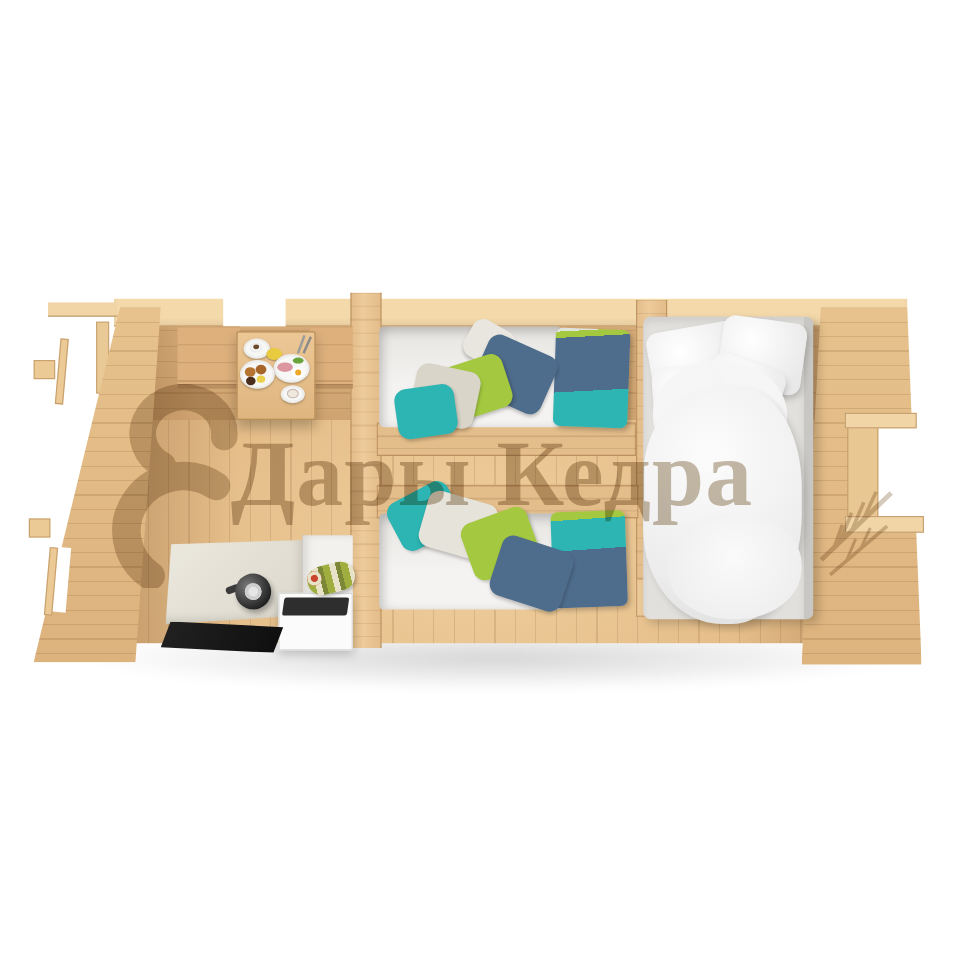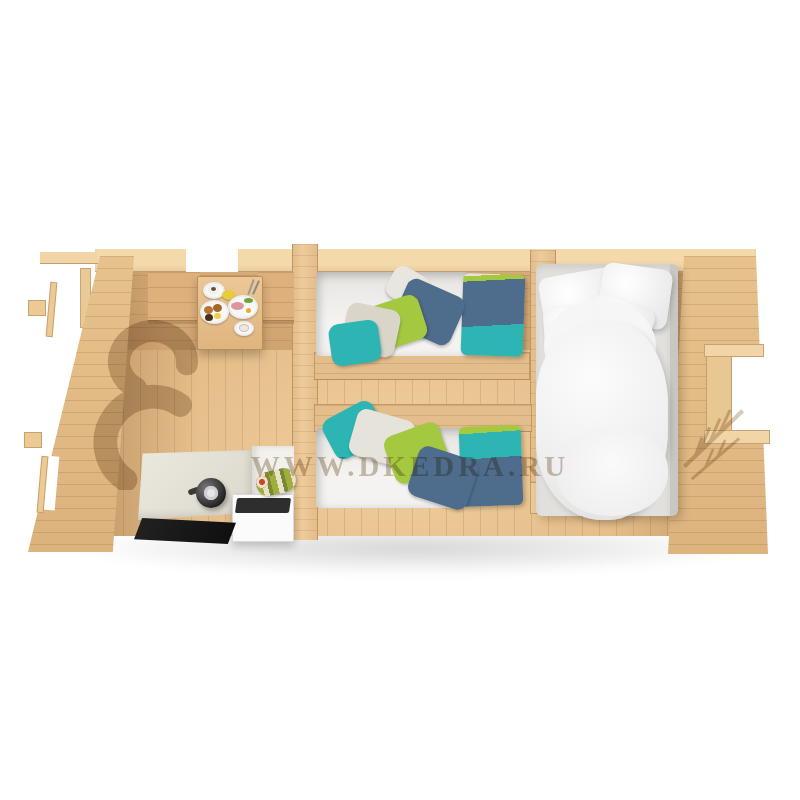--- a/index.html
+++ b/index.html
@@ -279,21 +279,21 @@
   <div class="abs pillow-white pw-4"></div>
   <div class="abs duvet-2"></div>
   <div class="abs duvet-1"></div>
   <div class="abs duvet-3"></div>
 
   <div class="abs watermark">
     <svg class="abs wm-logo" width="180" height="170" viewBox="0 0 100 100">
       <path d="M74 26 A 20 18 0 1 0 44 40" fill="none" stroke="#a08c6e" stroke-width="13" stroke-linecap="round"></path>
       <path d="M70 50 A 27 26 0 1 0 38 94" fill="none" stroke="#a08c6e" stroke-width="14" stroke-linecap="round"></path>
     </svg>
-    <div class="abs wm-url">WWW.DKEDRA.RU</div>
+    <div class="abs wm-title">Дары Кедра</div>
     <svg class="abs wm-feather" width="96" height="96" viewBox="0 0 96 96">
       <path d="M10 70 L80 30" stroke="#a08c6e" stroke-width="4" fill="none"></path>
       <path d="M28 60 L44 38 M40 53 L56 32 M52 46 L68 26 M22 64 L34 46" stroke="#a08c6e" stroke-width="3" fill="none"></path>
       <path d="M14 84 L70 56" stroke="#a08c6e" stroke-width="3" fill="none"></path>
       <path d="M30 76 L42 60 M44 69 L56 54" stroke="#a08c6e" stroke-width="2.5" fill="none"></path>
     </svg>
   </div>
 
 </div>
 

